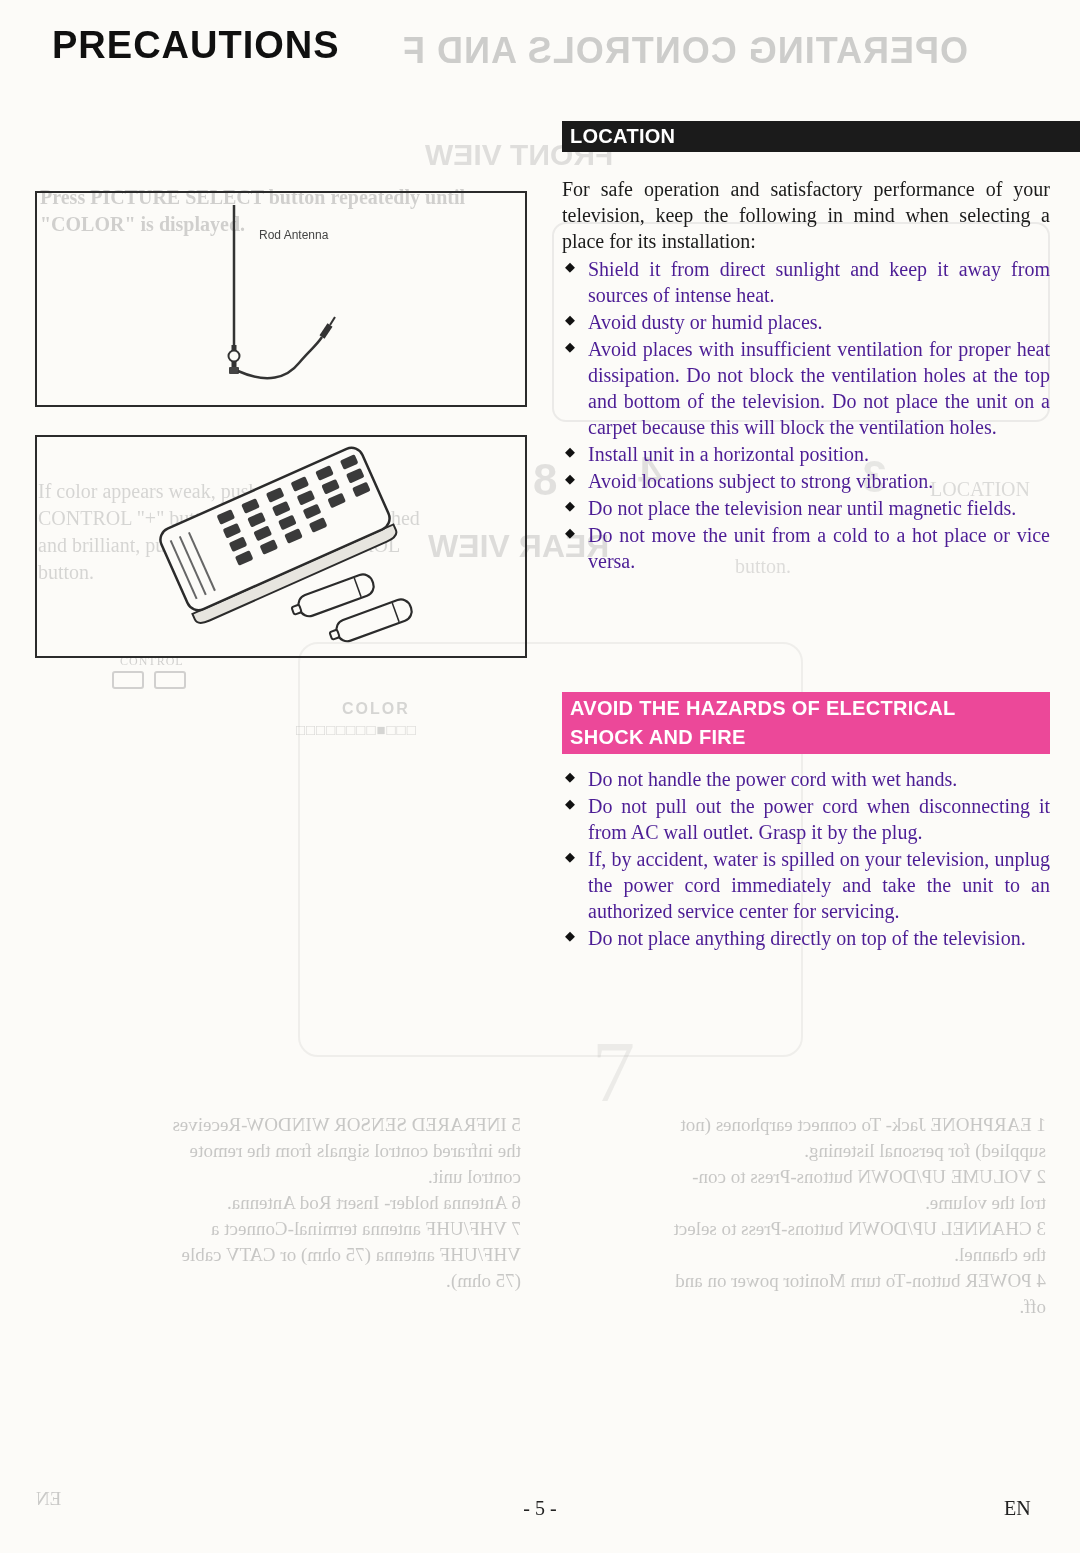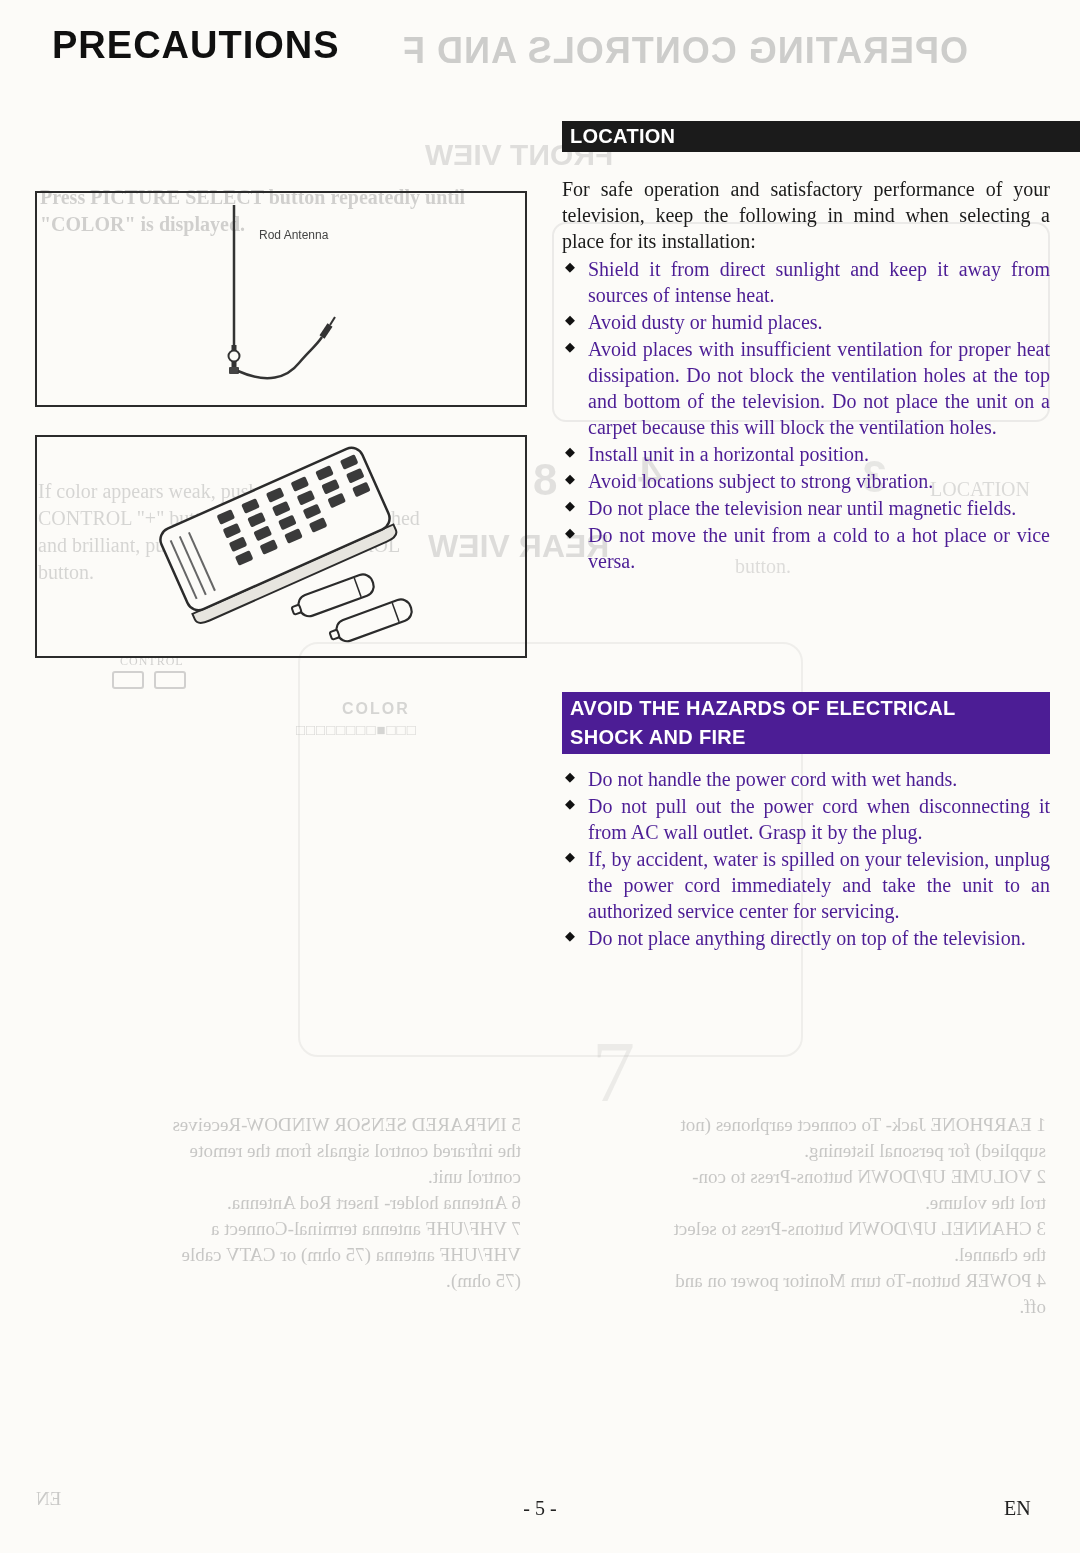--- a/index.html
+++ b/index.html
@@ -16,21 +16,21 @@
     font-size:38px; letter-spacing:1px; color:#101010;
   }
   .bar {
     background:#1b1b1b; color:#ffffff;
     font-family:"Liberation Sans", sans-serif; font-weight:bold;
     font-size:20px; line-height:31px; padding:0 8px;
     letter-spacing:0.3px;
   }
   .bar-line { line-height:29px; padding:0 8px; font-family:"Liberation Sans", sans-serif;
     font-weight:bold; font-size:20px; color:#fff; letter-spacing:0.3px; }
-  .bar-block { background:#4c1d95; padding:2px 0; }
+  .bar-block { background:#ec4899; padding:2px 0; }
   .figure-box { border:2px solid #2b2b2b; background:transparent; }
   .body-text { font-size:20px; line-height:26px; text-align:justify; color:#1b1b1b; }
   .bullets { list-style:none; }
   .bullets li { display:flex; margin-bottom:1px; }
   .bullets .marker { flex:0 0 26px; width:26px; font-size:13px; padding-top:3px; padding-left:3px; color:#111; }
   .bullets .btext { flex:1; font-size:20px; line-height:26px; text-align:justify; color:#4c1d95; }
   .ghost { color:#8f8f8f; }
   .mirror { transform:scaleX(-1); }
   .pre { white-space:pre-line; }
   .antenna-label { font-family:"Liberation Sans", sans-serif; font-size:12px; color:#444; }

